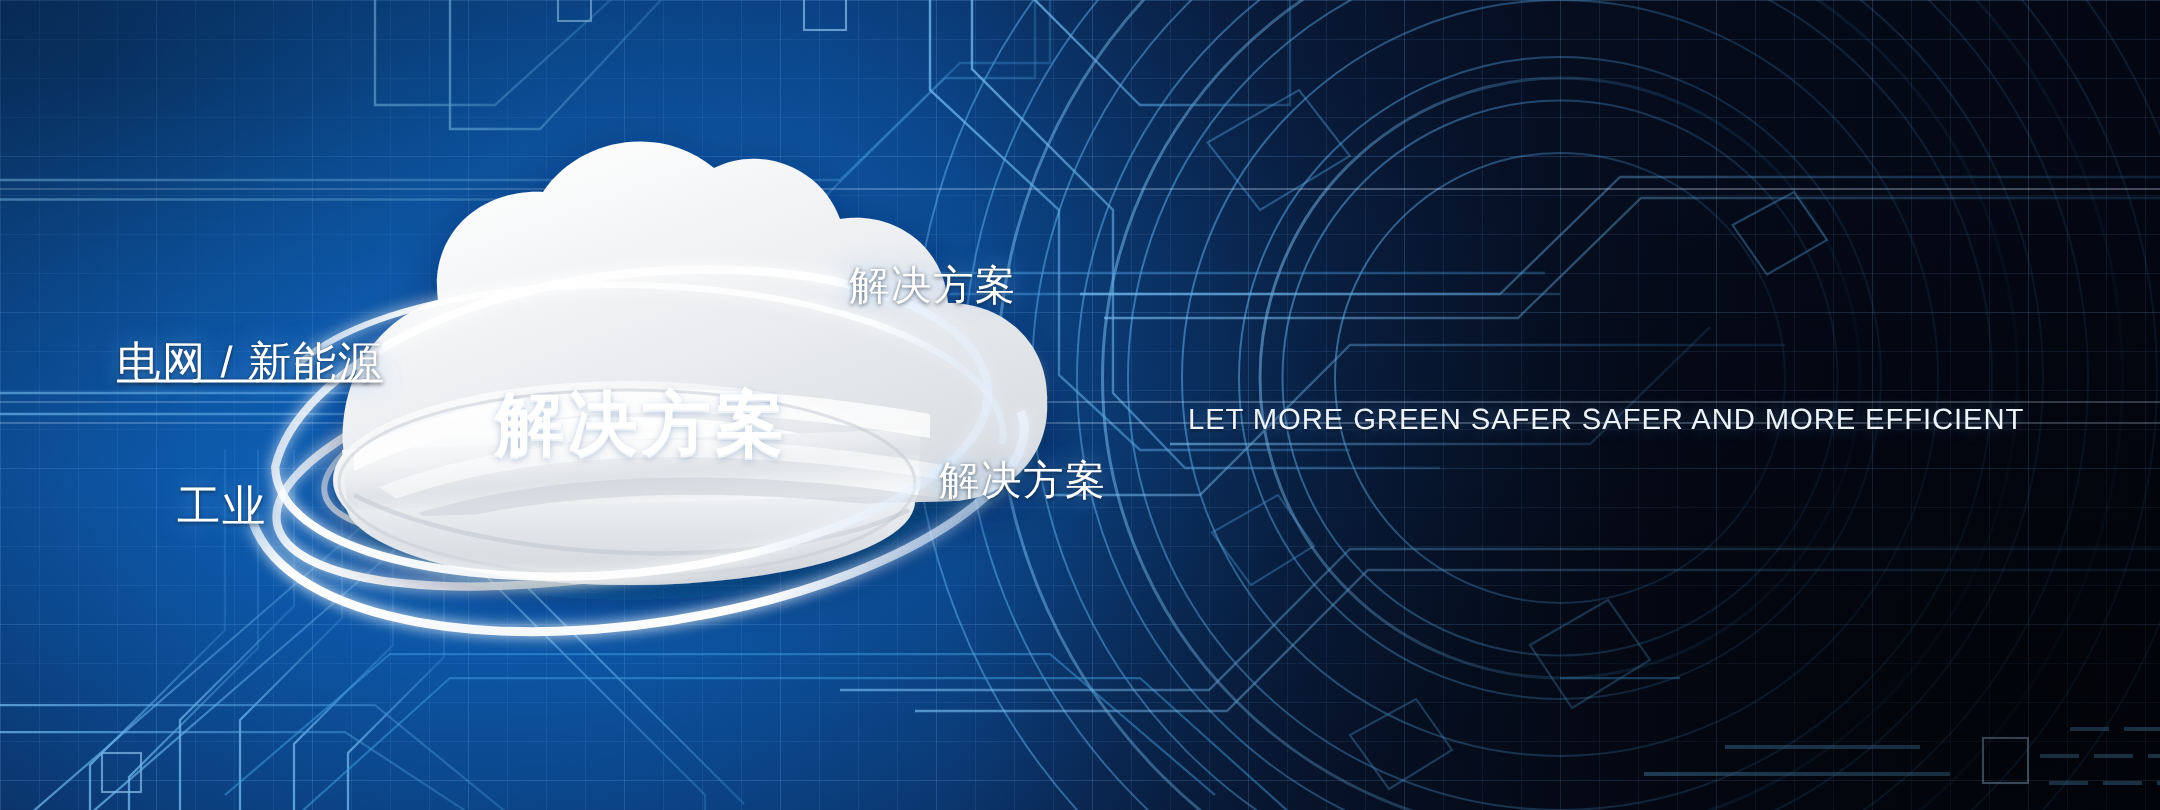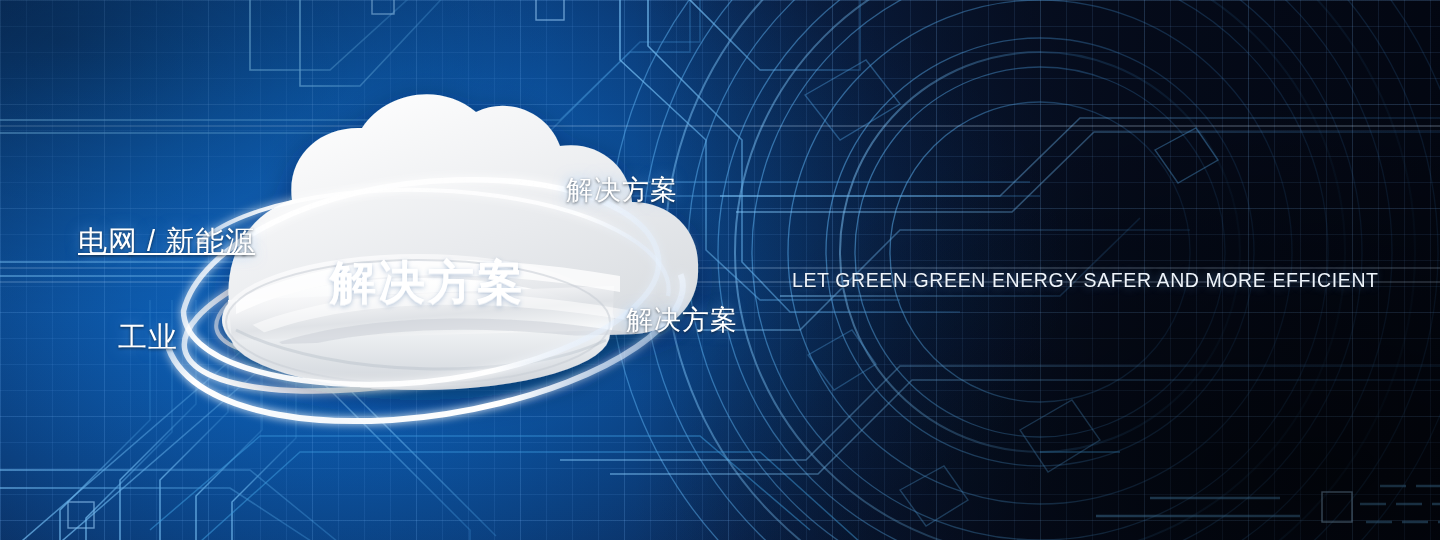--- a/index.html
+++ b/index.html
@@ -306,15 +306,15 @@
   </svg>
 
   <div class="glowtext" id="lbl-grid">电网 / 新能源</div>
   <div class="glowtext" id="lbl-industry">工业</div>
   <div class="glowtext" id="lbl-municipal">解决方案</div>
   <div class="glowtext" id="lbl-datacenter">解决方案</div>
 
   <div id="cloud-title">解决方案</div>
 
 
-  <div id="subheadline">LET GREEN GREEN ENERGY SAFER AND MORE EFFICIENT</div>
+  <div id="subheadline">LET MORE GREEN SAFER SAFER AND MORE EFFICIENT</div>
 
 </div>
 
 </body></html>

